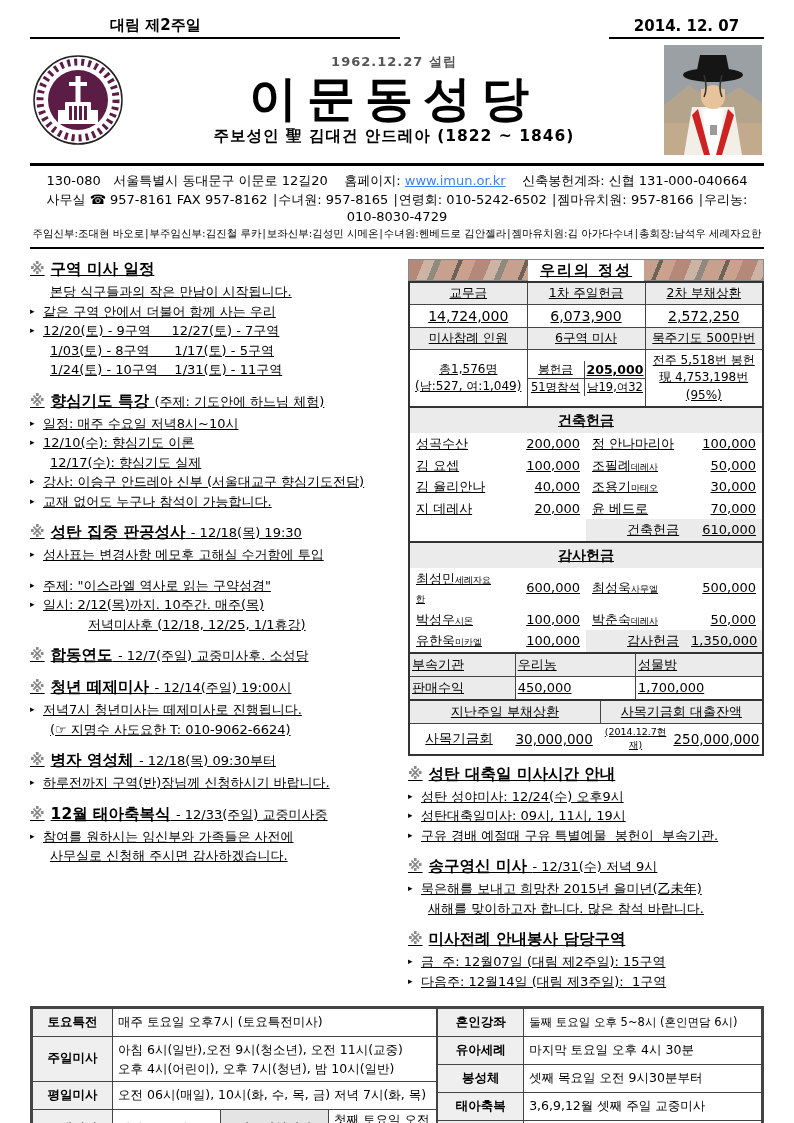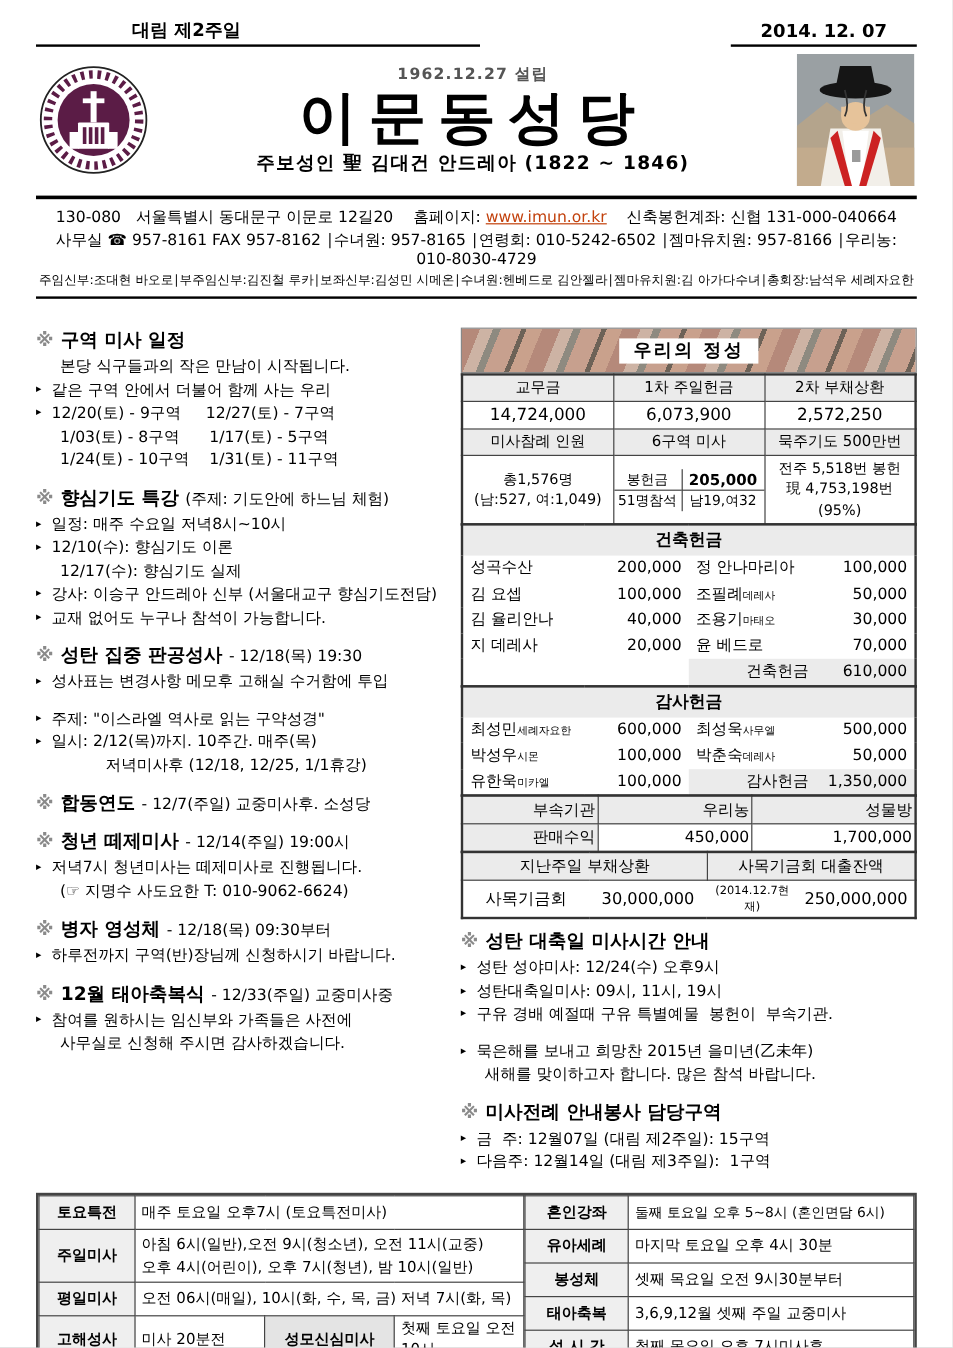--- a/index.html
+++ b/index.html
@@ -17,38 +17,38 @@
   .header-center { flex:1; text-align:center; }
   .established { font-size:13px; font-weight:bold; color:#555; letter-spacing:1px; }
   .church-title { font-size:48px; font-weight:bold; letter-spacing:10px; line-height:1.15; }
   .patron { font-size:15.5px; font-weight:bold; letter-spacing:1px; }
   .portrait { width:98px; height:110px; flex:0 0 auto; }
 
   
   .contact { text-align:center; border-bottom:2px solid #000; padding:5px 0 6px 0; }
   .contact .c1, .contact .c2 { font-size:13px; white-space:pre-wrap; margin:1px 0; }
   .contact .c3 { font-size:10.5px; white-space:pre-wrap; margin-top:3px; }
-  .link { color:#c2410c; text-decoration:underline; cursor:pointer; }
-
-  
-  .columns { display:flex; gap:2px; padding-top:24px; }
+  .link { color:#3b82f6; text-decoration:underline; cursor:pointer; }
+
+  
+  .columns { display:flex; gap:26px; padding-top:10px;text-decoration:underline; }
   .col-left { width:352px; flex:0 0 auto; }
   .col-right { flex:1; min-width:0; }
 
   .section { margin-bottom:11px; }
   .sec-title { font-size:15.5px; font-weight:bold; margin-bottom:2px; }
   .marker-icon::before { content:"※"; color:#8a8a8a; font-weight:bold; font-size:15px; margin-right:6px; }
   .sec-suffix { font-size:13px; font-weight:normal; }
   .line { position:relative; padding-left:13px; font-size:13px; line-height:1.5; white-space:pre-wrap; }
   .line.b::before { content:"▸"; position:absolute; left:0; top:3px; font-size:9px; }
   .line.cont { padding-left:20px; }
   .line.cont2 { padding-left:58px; }
 
   
-  .banner { height:38px; border:1px solid #888; position:relative; display:flex; align-items:center; justify-content:center;
+  .banner { height:22px; border:1px solid #888; position:relative; display:flex; align-items:center; justify-content:center;
     background:
       repeating-linear-gradient(112deg, #b5897a 0 14px, #cdb3a4 14px 24px, #8e8a80 24px 30px, #c7a08e 30px 46px, #6d6257 46px 50px, #c9a18c 50px 62px); }
   .banner-label { background:#fff; padding:0 12px; font-weight:bold; font-size:15px; letter-spacing:2px; line-height:21px; }
 
   table { border-collapse:collapse; width:100%; table-layout:fixed; }
   .tbl { border:2px solid #333; margin-top:-2px; }
   .tbl:first-of-type { margin-top:0; }
   .gray { background:#ebebeb; }
   .sumt td { border:1px solid #444; text-align:center; font-size:12.5px; padding:2px 2px; }
   .sumt tr.vals td { font-size:14px; padding:3px 2px; }
@@ -60,21 +60,21 @@
   .twoline div { font-size:12px; line-height:1.45; }
 
   .dont td { border:none; font-size:13px; padding:1px 6px; line-height:1.5; }
   .dont td.ttl { text-align:center; font-weight:bold; font-size:14px; background:#ebebeb; padding:2px; }
   .dont td.nm { text-align:left; }
   .dont td.am { text-align:right; }
   .dont small { font-size:9px; }
   .dont td.total-l { text-align:right; font-weight:normal; }
   .dont td.total-v { text-align:right; }
 
-  .annex td { border:1px solid #444; text-align:right; font-size:13px; padding:2px; }
+  .annex td { border:1px solid #444; text-align:left; font-size:13px; padding:2px; }
   .debt td { border:none; text-align:center; font-size:13.5px; padding:2px; }
   .debt td.hd { background:#ebebeb; border:1px solid #444; font-size:13px; }
   .debt .dt { font-size:9.5px; }
 
   
   .mass-wrap { display:flex; border:2px solid #444; margin-top:4px; }
   .mass-wrap table td { border:1px solid #444; font-size:12.5px; padding:2px 5px; height:28px; }
   .mass-left { width:55.5%; }
   .mass-right { width:44.5%; }
   td.mlabel { width:80px; background:#efefef; font-weight:bold; text-align:center; font-size:13.5px; padding:2px 1px; }
@@ -359,20 +359,21 @@
       <div style="height:8px;"></div>
 
       <div class="section">
         <div class="sec-title"><span class="marker-icon"></span><span>성탄 대축일 미사시간 안내</span> <span class="sec-suffix"></span></div>
         <div class="line b">성탄 성야미사: 12/24(수) 오후9시</div>
         <div class="line b">성탄대축일미사: 09시, 11시, 19시</div>
         <div class="line b">구유 경배 예절때 구유 특별예물  봉헌이  부속기관.</div>
       </div>
 
       <div class="section">
+        <div class="sec-title"><span class="marker-icon"></span><span>송구영신 미사</span> <span class="sec-suffix">- 12/31(수) 저녁 9시</span></div>
         <div class="line b">묵은해를 보내고 희망찬 2015년 을미년(乙未年)</div>
         <div class="line cont">새해를 맞이하고자 합니다. 많은 참석 바랍니다.</div>
       </div>
 
       <div class="section">
         <div class="sec-title"><span class="marker-icon"></span><span>미사전례 안내봉사 담당구역</span> <span class="sec-suffix"></span></div>
         <div class="line b">금  주: 12월07일 (대림 제2주일): 15구역</div>
         <div class="line b">다음주: 12월14일 (대림 제3주일):  1구역</div>
       </div>
 

